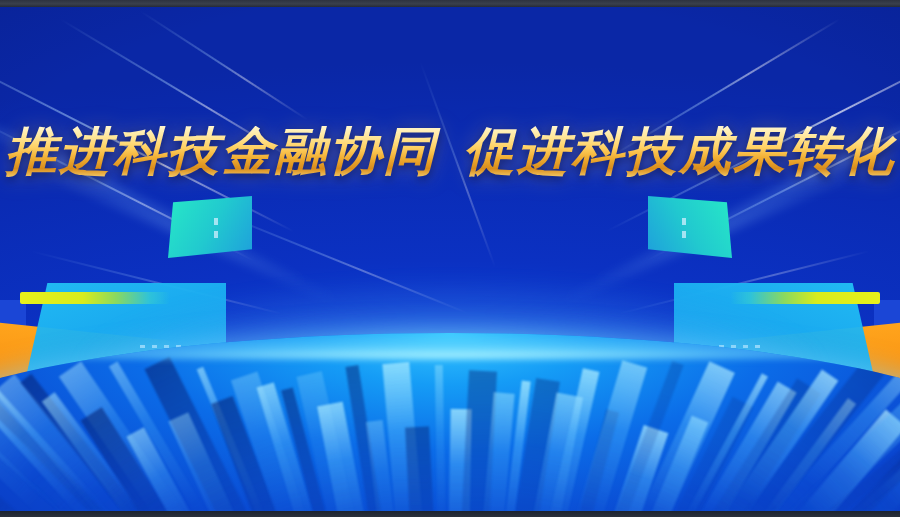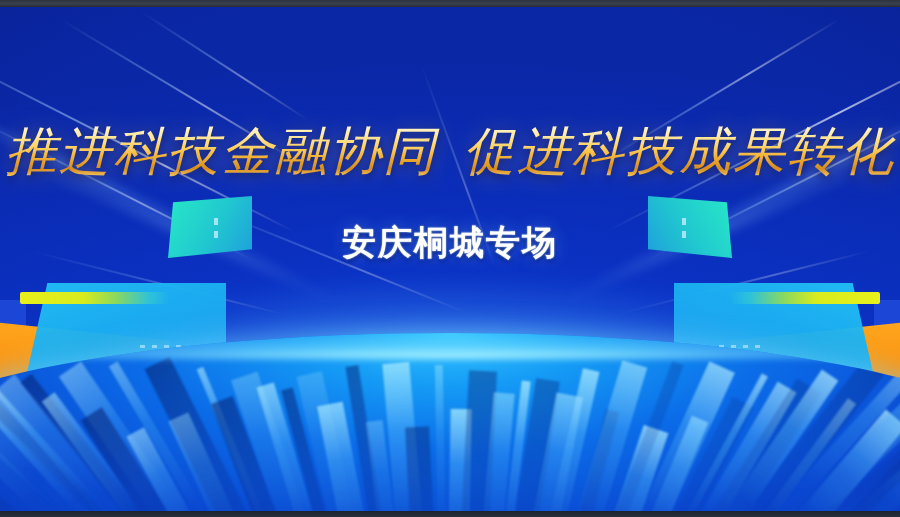--- a/index.html
+++ b/index.html
@@ -296,21 +296,21 @@
     text-align: center;
   }
 
   .main-title {
     position: absolute;
     left: 0;
     top: 126px;
     width: 100%;
     font-family: "Liberation Serif", "DejaVu Serif", serif;
     font-size: 52px;
-    font-weight: 400;
+    font-weight: 700;
     font-style: italic;
     letter-spacing: 2px;
     line-height: 1;
     white-space: nowrap;
     background: linear-gradient(180deg, #fff6cf 0%, #ffe79b 20%, #ffd061 42%, #f0ad31 62%, #d88c1c 82%, #f6cf6e 100%);
     -webkit-background-clip: text;
     background-clip: text;
     color: transparent;
     -webkit-text-fill-color: transparent;
     filter: drop-shadow(0 3px 4px rgba(4,18,90,.75)) drop-shadow(0 0 10px rgba(255,205,90,.25));
@@ -455,20 +455,19 @@
         <div class="fstreak dark" style="left: 98.1132%; width: 10.7899px; height: 253.469px; transform: translateX(-50%) rotate(50.0377deg); opacity: 0.61;"></div>
         <div class="fstreak" style="left: 100%; width: 18.8206px; height: 227.456px; transform: translateX(-50%) rotate(52deg); opacity: 0.84;"></div>
       </div>
     <div class="floor-glow"></div>
   </div>
 
   <div class="text-wrap">
     <div class="main-title"><span>推进科技金融协同</span><span class="gap"></span><span>促进科技成果转化</span></div>
 
     <div class="sub-title">
-      <span class="line2">安庆桐城专场</span>
     </div>
   </div>
 
   <div class="letterbox-top"></div>
   <div class="letterbox-bottom"></div>
 
 </div>
 
 </body></html>

